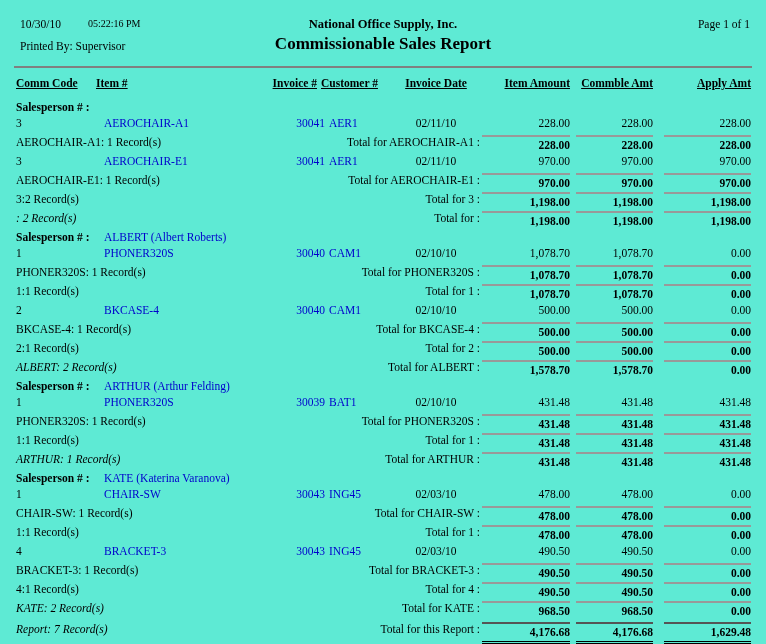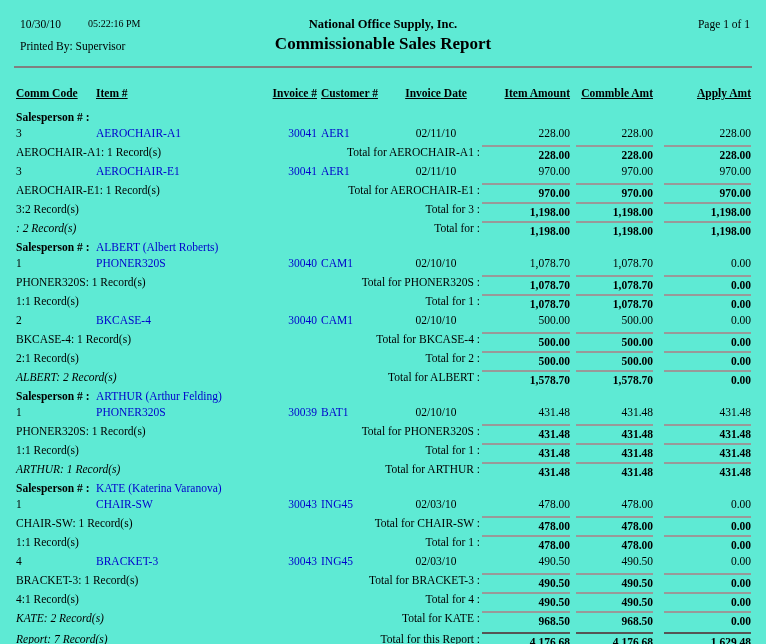--- a/index.html
+++ b/index.html
@@ -11,39 +11,39 @@
   .report-header { position:relative; height:66px; }
   .hdr-date   { position:absolute; left:20px;  top:18px; font-size:11.5px; }
   .hdr-time   { position:absolute; left:88px;  top:18px; font-size:10px; }
   .hdr-company{ position:absolute; left:0; width:100%; top:17px; text-align:center; font-weight:bold; font-size:12.5px; }
   .hdr-page   { position:absolute; right:16px; top:18px; font-size:11.5px; }
   .hdr-printed{ position:absolute; left:20px;  top:40px; font-size:11.5px; }
   .hdr-title  { position:absolute; left:0; width:100%; top:34px; text-align:center; font-weight:bold; font-size:17px; }
   .rule { border:none; border-top:2px solid #808080; margin:0 14px; height:0; }
 
   
-  .col-headers { position:relative; height:24px; margin-top:18px; }
+  .col-headers { position:relative; height:24px; margin-top:8px; }
   .hcol { font-weight:bold; text-decoration:underline; }
   .cell { position:absolute; top:0; font-size:11.5px; white-space:nowrap; line-height:15px; }
   .k-comm     { left:16px; }
   .k-item     { left:96px; }
   .k-invoice  { left:240px; width:77px; text-align:right; }
   .k-customer { left:321px; }
   .k-date     { left:396px; width:80px; text-align:center; }
   .k-amt1     { left:482px; width:88px; text-align:right; }
   .k-amt2     { left:576px; width:77px; text-align:right; }
   .k-amt3     { left:664px; width:87px; text-align:right; }
   .total-label{ left:220px; width:260px; text-align:right; font-weight:normal; }
 
   .row { position:relative; height:19px; }
   .row.group { height:16px; }
   .row.report-row { height:24px; margin-top:2px; }
   .bold { font-weight:bold; }
   .italic { font-style:italic; }
-  .link { color:#0000cc; cursor:pointer; }
+  .link { color:#0000cc; cursor:pointer;margin-left:8px; }
   .sub { border-top:2px solid #999999; padding-top:1px; }
   .report { border-top:2px solid #555555; border-bottom:3px double #000; padding-bottom:1px; }
 </style>
 </head>
 <body>
 
 <div class="page">
   <div class="report-header">
     <span class="hdr-date">10/30/10</span>
     <span class="hdr-time">05:22:16 PM</span>

